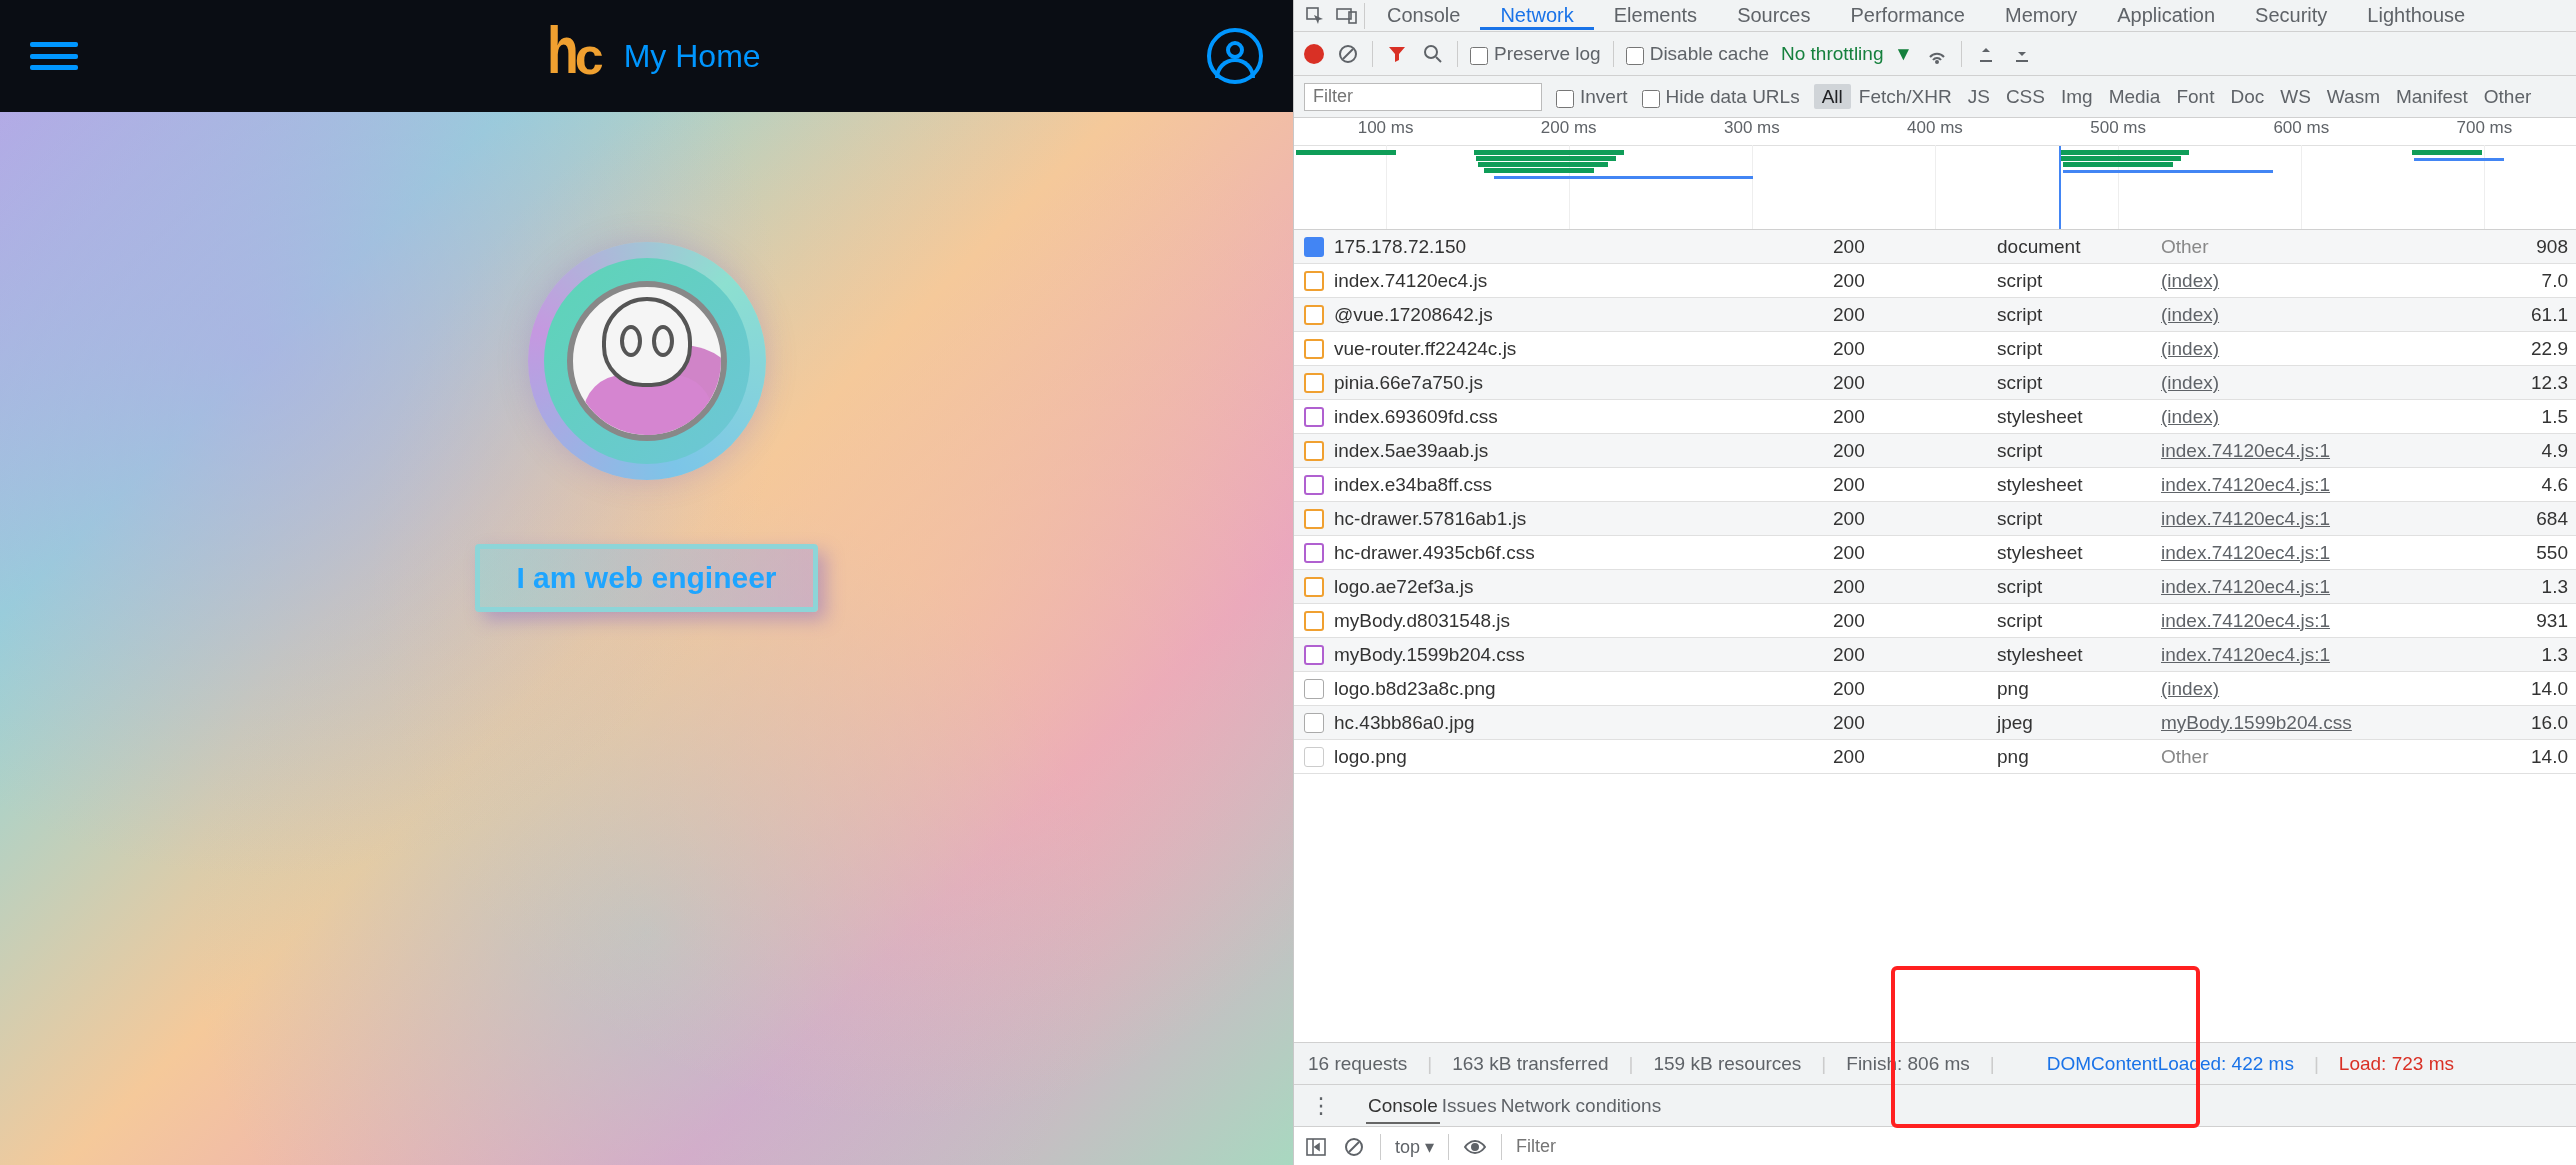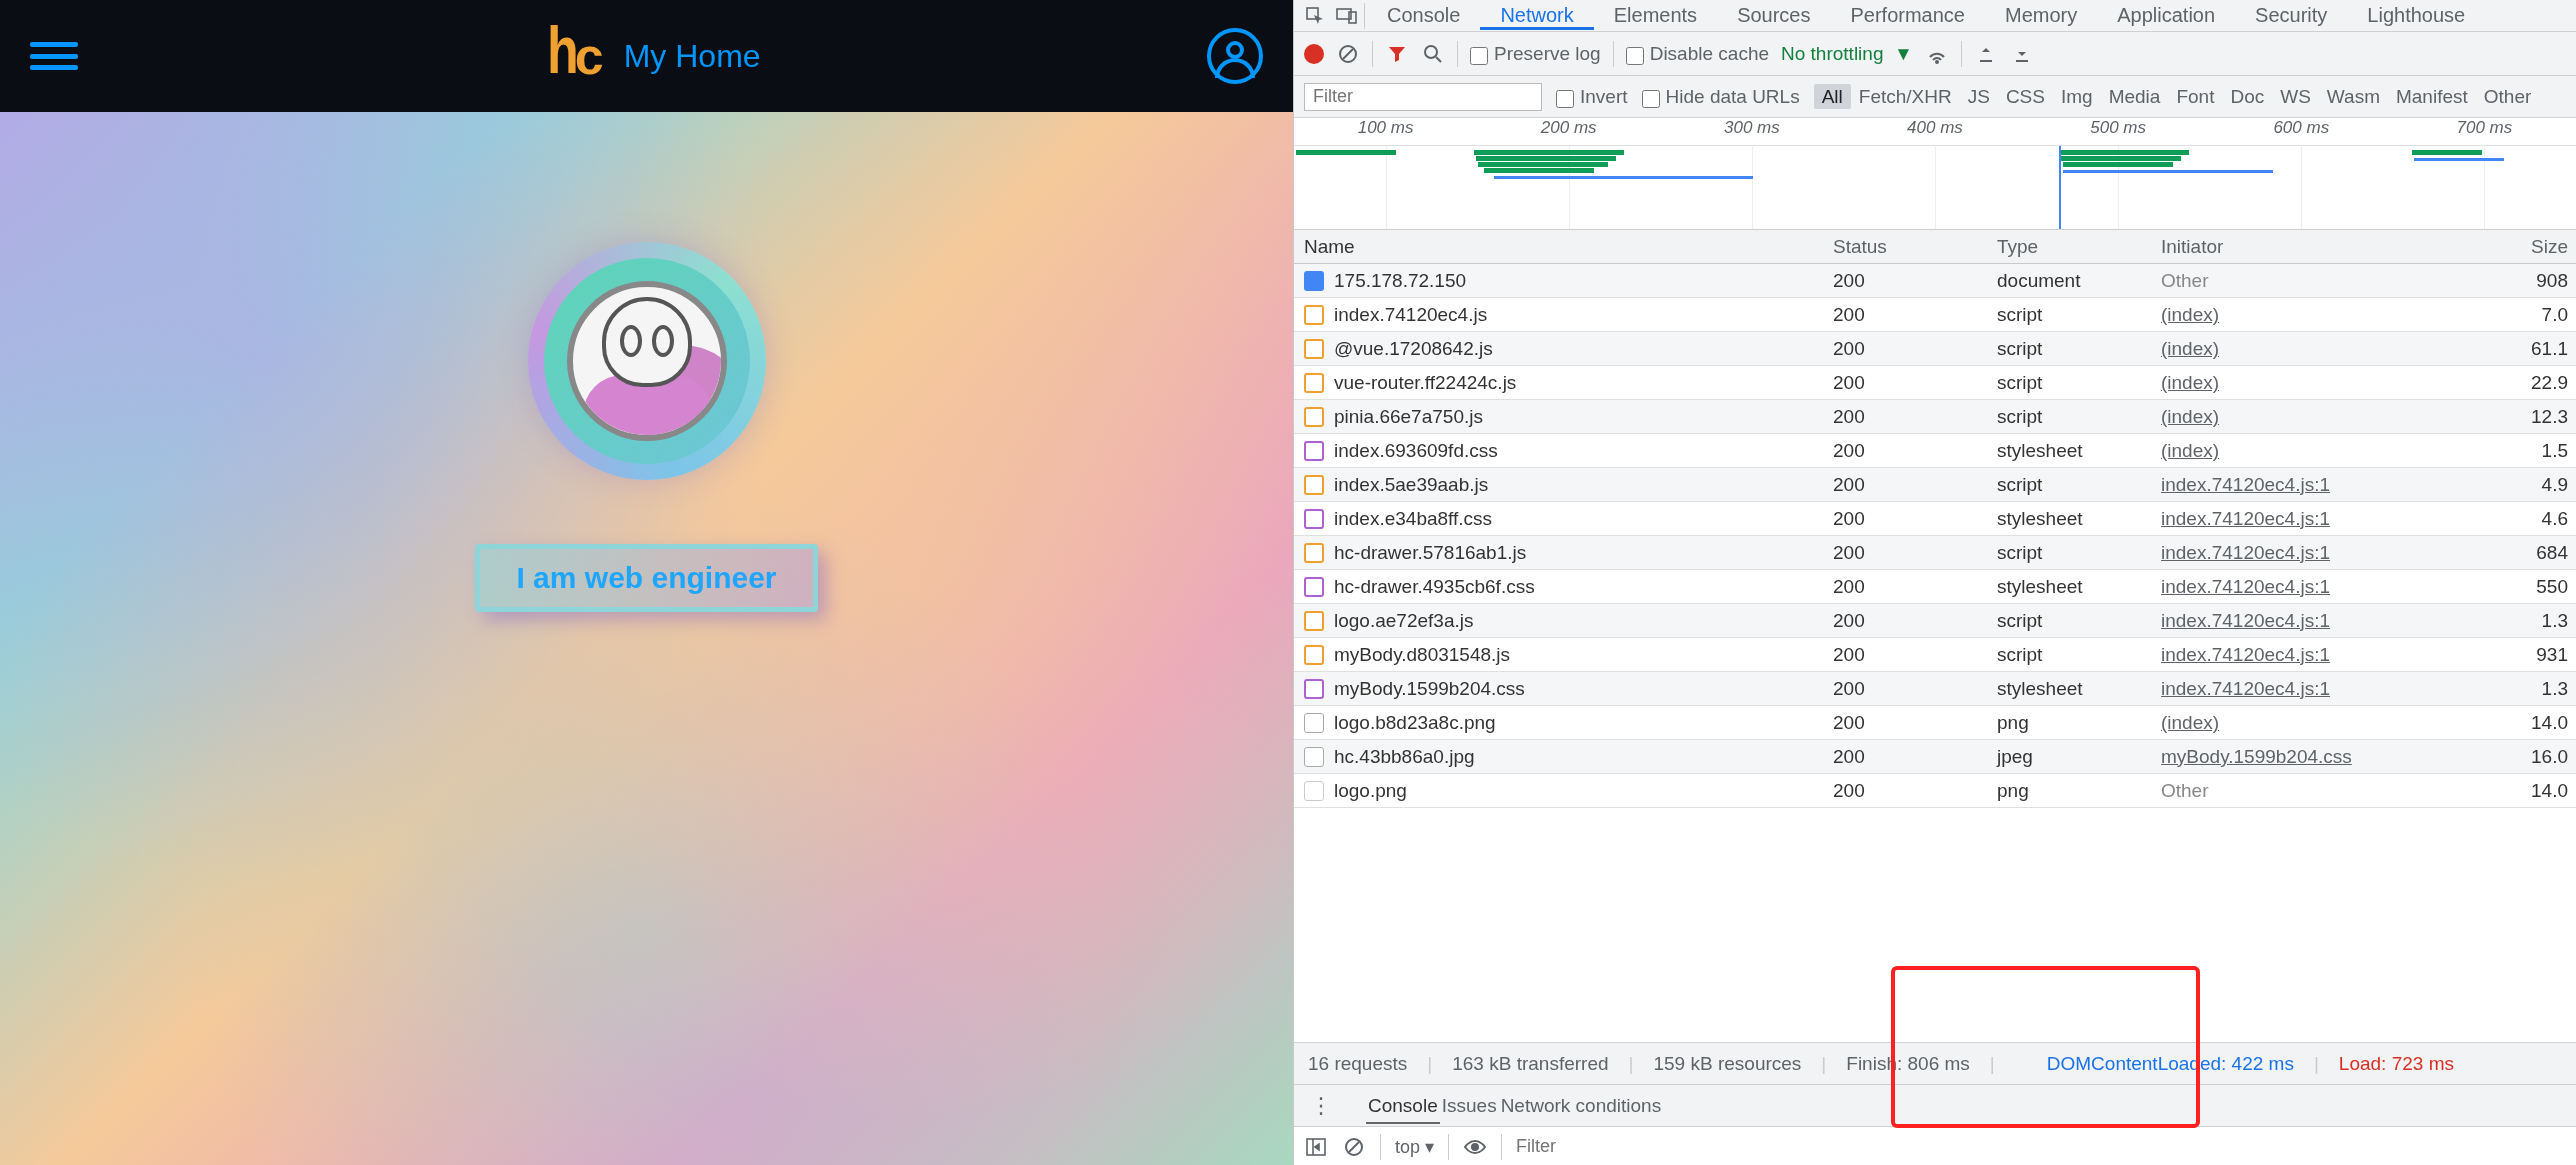--- a/index.html
+++ b/index.html
@@ -49,21 +49,21 @@
 .dt-filterrow { display: flex; align-items: center; height: 42px; background: #f1f3f4; border-bottom: 1px solid #d0d0d0; padding: 0 10px; gap: 14px; font-size: 19px; }
 .filter-input { width: 238px; height: 28px; border: 1px solid #bbb; background: #fff; padding: 0 8px; color: #888; font-size: 18px; outline: none; }
 .type-pill { padding: 2px 8px; color: #5f6368; cursor: pointer; border-radius: 2px; }
 .type-pill.active { background: #d0d4d8; color: #202124; }
 
 .dt-3party { display: flex; align-items: center; gap: 8px; height: 40px; border-bottom: 1px solid #d0d0d0; padding: 0 10px; font-size: 19px; color: #5f6368; }
 .dt-3party input { width: 18px; height: 18px; }
 
 .dt-timeline { height: 112px; border-bottom: 1px solid #d0d0d0; background: #fff; position: relative; overflow: hidden; }
 .tl-ticks { position: absolute; top: 0; left: 0; right: 0; height: 28px; display: flex; border-bottom: 1px solid #e0e0e0; }
-.tl-tick { flex: 1; text-align: center; font-size: 17px; color: #5f6368; position: relative; font-style: italic; }
+.tl-tick { flex: 1; text-align: center; font-size: 17px; color: #5f6368; position: relative; }
 .tl-tick::before { content: ""; position: absolute; left: 50%; bottom: -84px; width: 1px; height: 84px; background: #eee; }
 .tl-bars { position: absolute; top: 32px; left: 0; right: 0; }
 .tl-bar { position: absolute; height: 5px; background: #0f9d58; }
 .tl-bar.blue { background: #4285f4; height: 3px; }
 .tl-marker { position: absolute; top: 28px; bottom: 0; width: 2px; background: #4285f4; }
 
 .dt-table { flex: 1; background: #fff; display: flex; flex-direction: column; overflow: hidden; }
 .dt-thead, .dt-row { display: flex; align-items: center; height: 34px; border-bottom: 1px solid #e0e0e0; font-size: 19px; }
 .dt-thead { background: #f1f3f4; color: #5f6368; border-bottom: 1px solid #c8c8c8; }
 .dt-row:nth-child(odd) { background: #f5f6f7; }
@@ -236,27 +236,20 @@
       <div class="tl-bar" style="left:767px;width:120px;top:6px"></div>
       <div class="tl-bar" style="left:769px;width:110px;top:12px"></div>
       <div class="tl-bar blue" style="left:769px;width:210px;top:20px"></div>
       <div class="tl-bar" style="left:1118px;width:70px;top:0"></div>
       <div class="tl-bar blue" style="left:1120px;width:90px;top:8px"></div>
     </div>
     <div class="tl-marker" style="left:765px"></div>
   </div>
 
   <div class="dt-table">
-    <div class="dt-thead">
-      <div class="col-name">Name</div>
-      <div class="col-status">Status</div>
-      <div class="col-type">Type</div>
-      <div class="col-init">Initiator</div>
-      <div class="col-size">Size</div>
-    </div>
     <div id="rows-host">
         <div class="dt-row">
           <div class="col-name">
             <span class="file-ico doc"></span>
             <span>175.178.72.150</span>
           </div>
           <div class="col-status">200</div>
           <div class="col-type">document</div>
           <div class="col-init"><span class="initiator-plain">Other</span></div>
           <div class="col-size">908</div>

